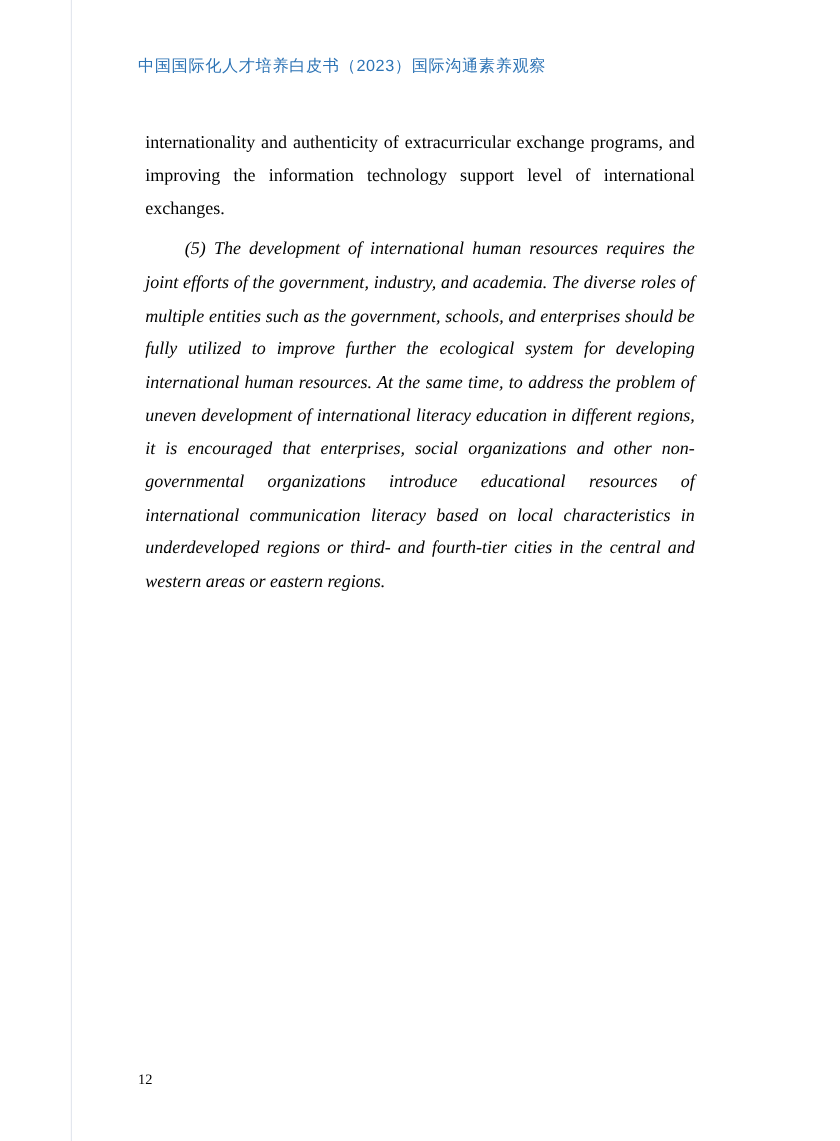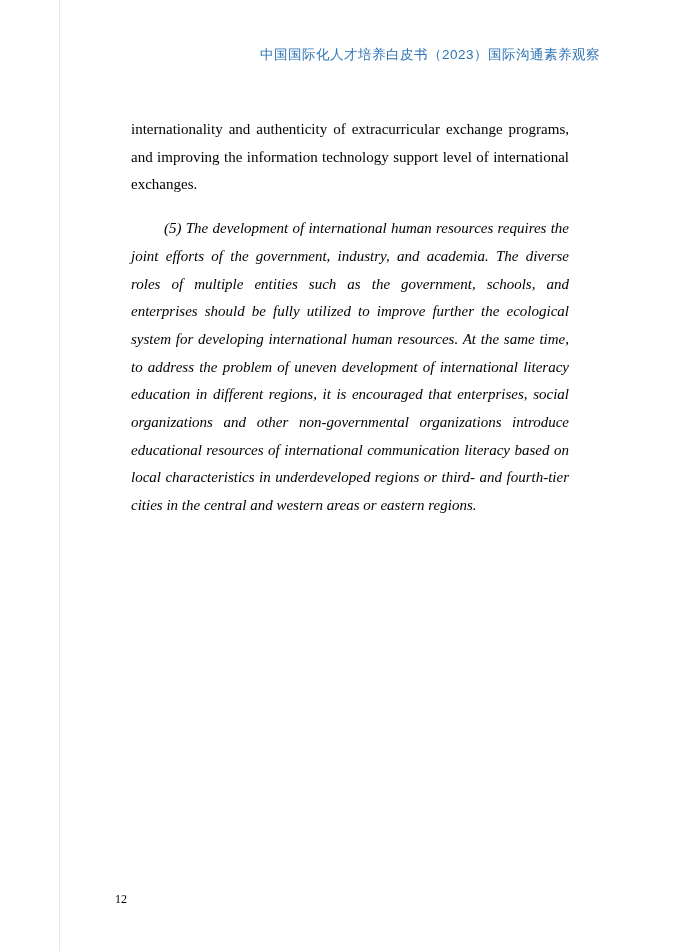--- a/index.html
+++ b/index.html
@@ -27,30 +27,29 @@
   .doc-header {
     position: absolute;
     top: 46px;
     left: 115px;
     right: 100px;
     font-family: "Liberation Sans", sans-serif;
     font-size: 13.5px;
     letter-spacing: 0.5px;
     color: #2E74B5;
     white-space: nowrap;
-    text-align: right;
   }
   .doc-body {
     position: absolute;
     top: 100px;
     left: 115px;
     width: 470px;
   }
   .doc-body p {
-    margin: 16px;
+    margin: 6px;
     font-size: 15px;
     line-height: 27.7px;
     text-align: justify;
     color: #000000;
   }
   .doc-body p.indented {
     text-indent: 2.2em;
     font-style: italic;
   }
   .page-number {

